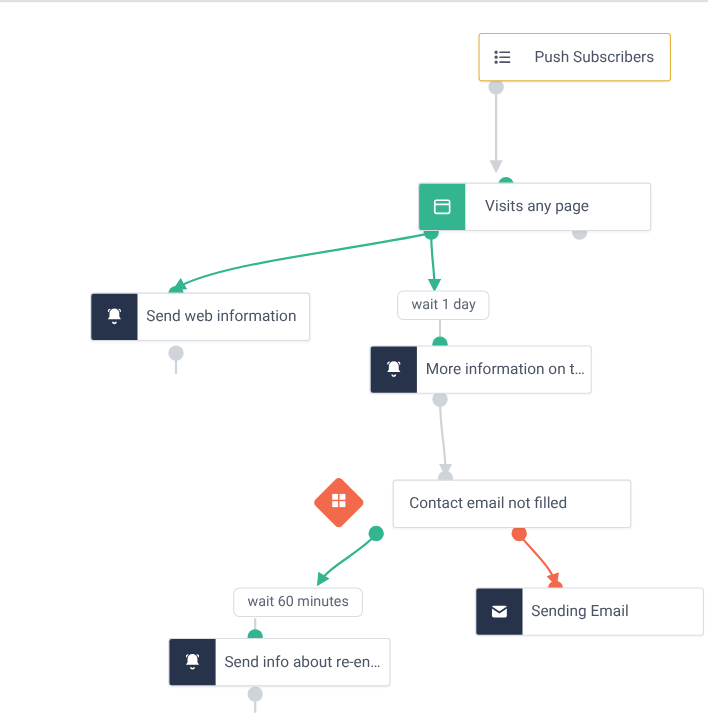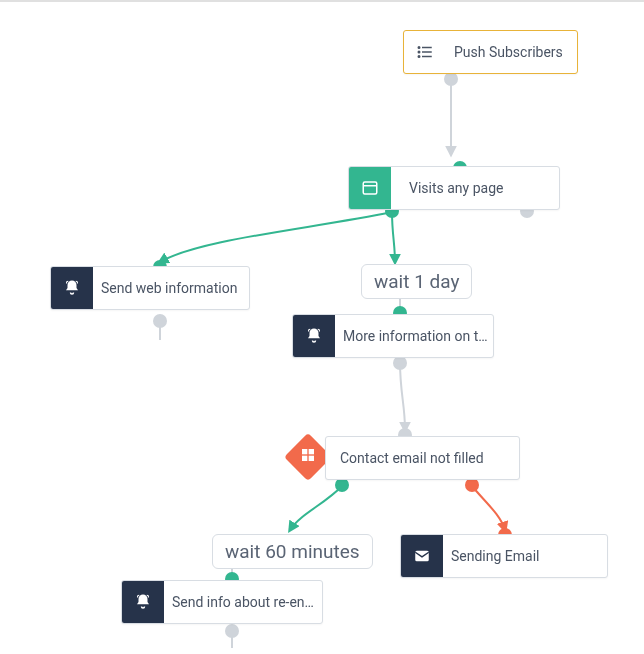--- a/index.html
+++ b/index.html
@@ -27,20 +27,21 @@
     position: absolute;
     display: flex;
     align-items: stretch;
     background: #fff;
     border: 1px solid #d8dde3;
     border-radius: 3px;
     height: 44px;
     box-shadow: 0 1px 2px rgba(0,0,0,0.04);
     font-size: 14px;
     color: #4a5464;
+    margin-left: 32px;
   }
   .node .icon {
     width: 42px;
     display: flex;
     align-items: center;
     justify-content: center;
     flex-shrink: 0;
   }
   .node .label {
     display: flex;
@@ -93,21 +94,21 @@
   }
   .diamond-inner {
     transform: rotate(-45deg);
     color: #fff;
   }
   .pill {
     position: absolute;
     background: #fff;
     border: 1px solid #d8dde3;
     border-radius: 6px;
-    font-size: 19px;
+    font-size: 13px;
     color: #5a6474;
     padding: 5px 12px;
     white-space: nowrap;
   }
   .port {
     position: absolute;
     width: 14px; height: 14px;
     border-radius: 50%;
     background: #cfd4da;
   }
@@ -198,21 +199,21 @@
           <path d="M10 18a2 2 0 0 0 4 0" fill="none" stroke="#fff" stroke-width="2"></path>
           <path d="M5 6 Q4 3 7 3" fill="none" stroke="#fff" stroke-width="1.5"></path>
           <path d="M19 6 Q20 3 17 3" fill="none" stroke="#fff" stroke-width="1.5"></path>
         </svg>
   </span>
   <span class="label">Send web information</span>
 </div>
 
 <div class="pill" style="left:361px; top:260px;">wait 1 day</div>
 
-<div class="node bell" style="left:292px; top:310px; width:202px;">
+<div class="node bell" style="left:304px; top:310px; width:202px;">
   <span class="icon">
     <svg width="18" height="18" viewBox="0 0 24 24" fill="#fff">
           <path d="M12 2a6 6 0 0 0-6 6v4l-2 3h16l-2-3V8a6 6 0 0 0-6-6z"></path>
           <path d="M10 18a2 2 0 0 0 4 0" fill="none" stroke="#fff" stroke-width="2"></path>
           <path d="M5 6 Q4 3 7 3" fill="none" stroke="#fff" stroke-width="1.5"></path>
           <path d="M19 6 Q20 3 17 3" fill="none" stroke="#fff" stroke-width="1.5"></path>
         </svg>
   </span>
   <span class="label">More information on t…</span>
 </div>
@@ -221,21 +222,21 @@
   <span class="diamond-inner">
     <svg width="16" height="16" viewBox="0 0 24 24" fill="#fff">
           <rect x="3" y="3" width="8" height="8"></rect>
           <rect x="13" y="3" width="8" height="8"></rect>
           <rect x="3" y="13" width="8" height="8"></rect>
           <rect x="13" y="13" width="8" height="8"></rect>
         </svg>
   </span>
 </div>
 
-<div class="node condition" style="left:325px; top:432px; width:195px;">
+<div class="node condition" style="left:325px; top:432px; width:217px;">
   <span class="label" style="padding-left:14px;">Contact email not filled</span>
 </div>
 
 <div class="pill" style="left:212px; top:530px;">wait 60 minutes</div>
 
 <div class="node email" style="left:400px; top:530px; width:208px;">
   <span class="icon">
     <svg width="18" height="18" viewBox="0 0 24 24" fill="#fff">
           <rect x="3" y="5" width="18" height="14" rx="2" fill="#fff"></rect>
           <path d="M3 7l9 6 9-6" fill="none" stroke="#26334a" stroke-width="2"></path>

